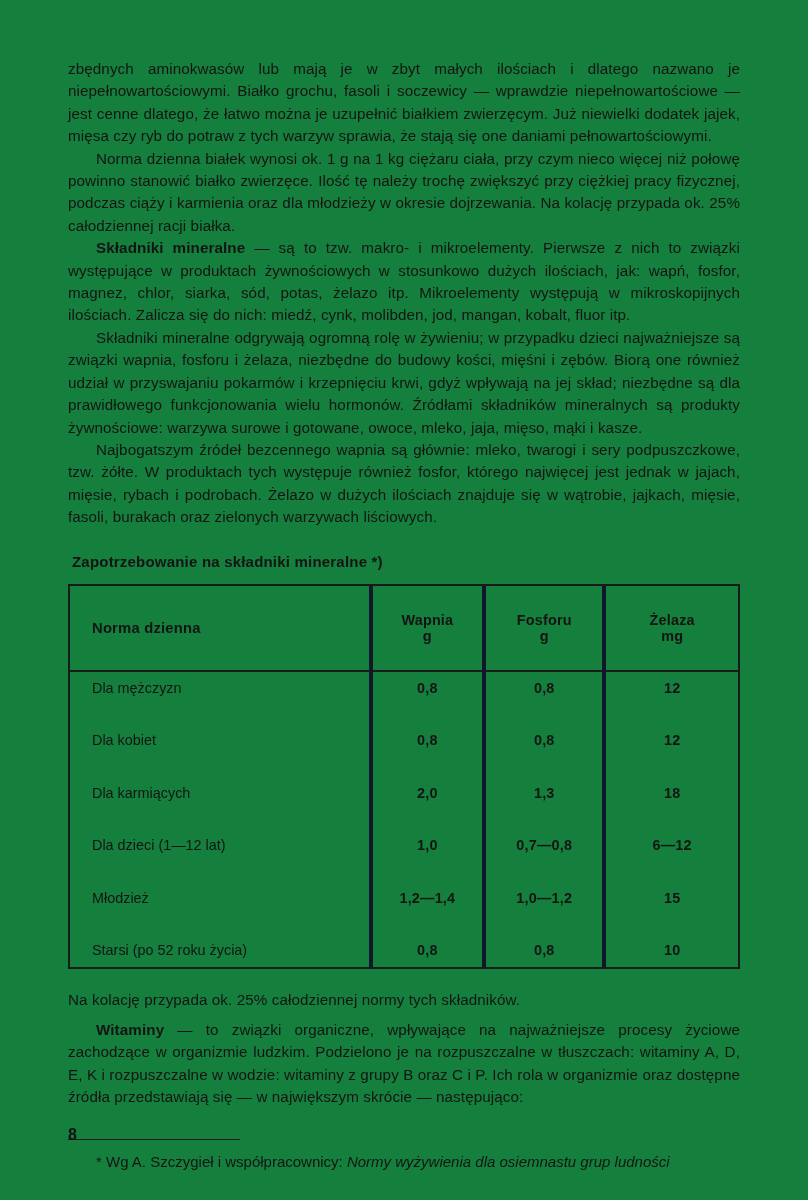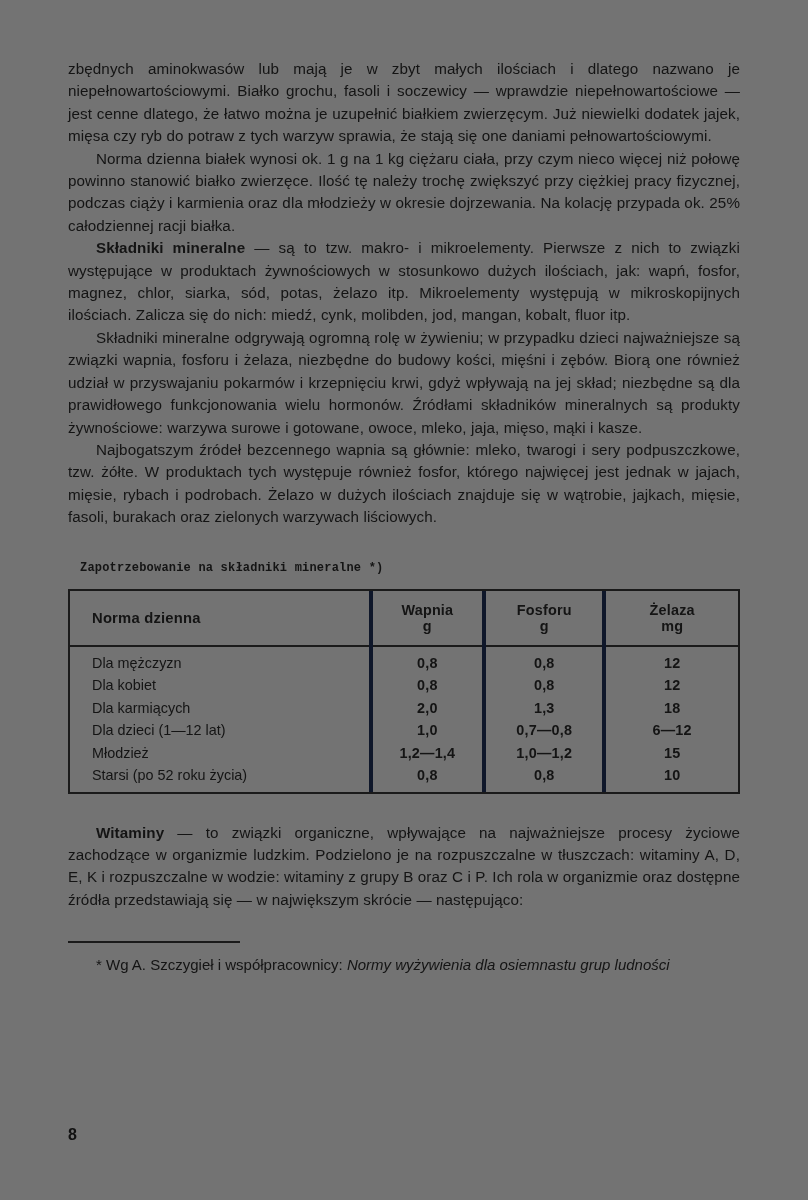--- a/index.html
+++ b/index.html
@@ -13,21 +13,21 @@
     position: relative;
     font-family: "Liberation Sans", sans-serif;
     color: #1a1a1a;
     overflow: hidden;
   }
   .page {
     position: absolute;
     left: 0; top: 0;
     width: 808px;
     height: 1200px;
-    background: #737373;
+    background: #15803d;
   }
   .content {
     position: absolute;
     left: 68px;
     top: 58px;
     width: 672px;
   }
   p.para {
     margin: 0;
     font-size: 15.2px;
@@ -37,43 +37,42 @@
     letter-spacing: 0.1px;
     color: #141414;
   }
   p.indent {
     text-indent: 28px;
   }
   .b {
     font-weight: bold;
   }
   .table-caption {
-    margin: 12px;
-    font-size: 12px;
+    margin: 4px;
+    font-size: 15px;
     font-weight: bold;
     letter-spacing: 0.2px;
     color: #141414;
-    font-family: Liberation Mono, monospace;
   }
   
   .tbl-wrap {
     margin-top: 14px;
     border: 2px solid #1a1a1a;
     width: 672px;
     box-sizing: border-box;
   }
   table.mineral {
     border-collapse: collapse;
     width: 100%;
     font-size: 14.4px;
     color: #141414;
   }
   table.mineral th,
   table.mineral td {
-    padding: 1px;
+    padding: 16px;
     margin-left: 14px;
   }
   table.mineral thead th {
     font-weight: bold;
     text-align: center;
     vertical-align: middle;
     height: 52px;
     border-bottom: 2px solid #1a1a1a;
     letter-spacing: 0.2px;
   }
@@ -229,20 +228,21 @@
             <td class="num col-div">0,8</td>
             <td class="num col-div">0,8</td>
             <td class="num col-div">10</td>
           </tr>
         </tbody>
       </table>
     </div>
 
     <div class="spacer-20"></div>
 
+    <p class="para">Na kolację przypada ok. 25% całodziennej normy tych składników.</p>
 
     <div class="spacer-8"></div>
 
     <p class="para indent"><span class="b">Witaminy</span> <span>— to związki organiczne, wpływające na najważniejsze procesy życiowe zachodzące w organizmie ludzkim. Podzielono je na rozpuszczalne w tłuszczach: witaminy A, D, E, K i rozpuszczalne w wodzie: witaminy z grupy B oraz C i P. Ich rola w organizmie oraz dostępne źródła przedstawiają się — w największym skrócie — następująco:</span></p>
 
     <div class="footnote-rule"></div>
 
     <p class="footnote"><span class="star">*</span> <span>Wg A. Szczygieł i współpracownicy:</span> <em>Normy wyżywienia dla osiemnastu grup ludności</em></p>
 
   </div>

